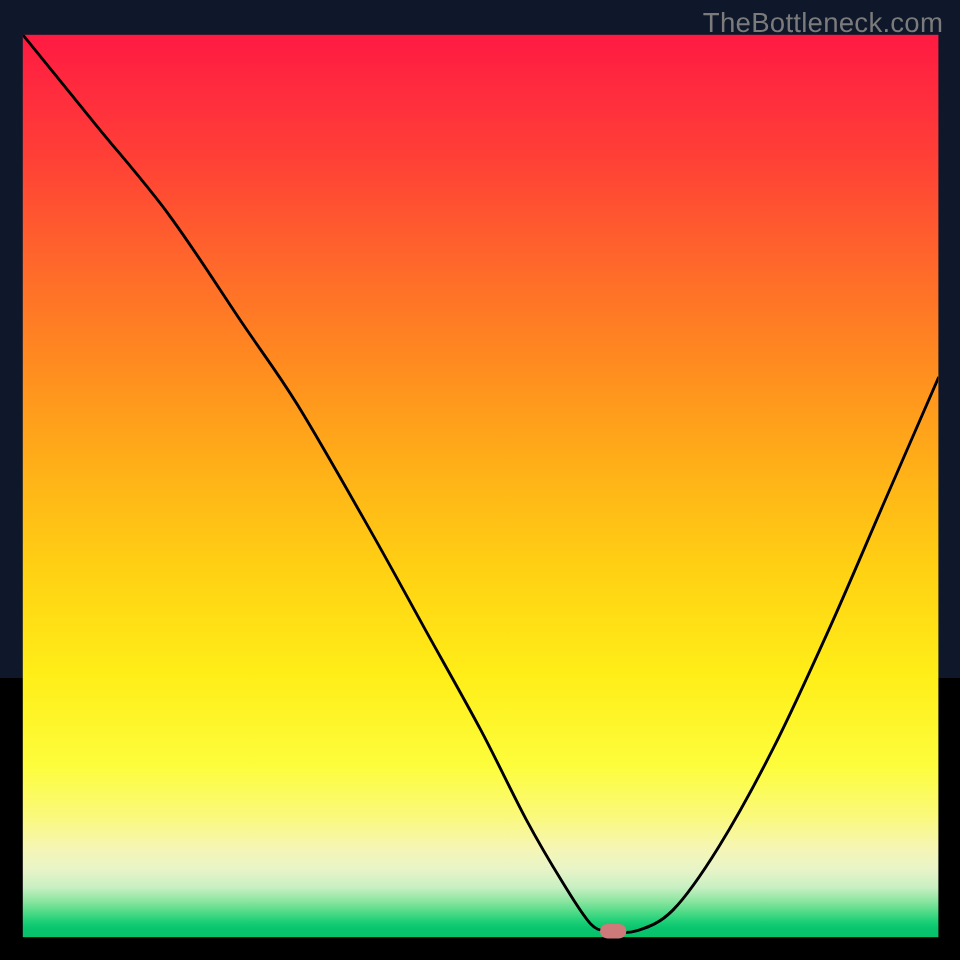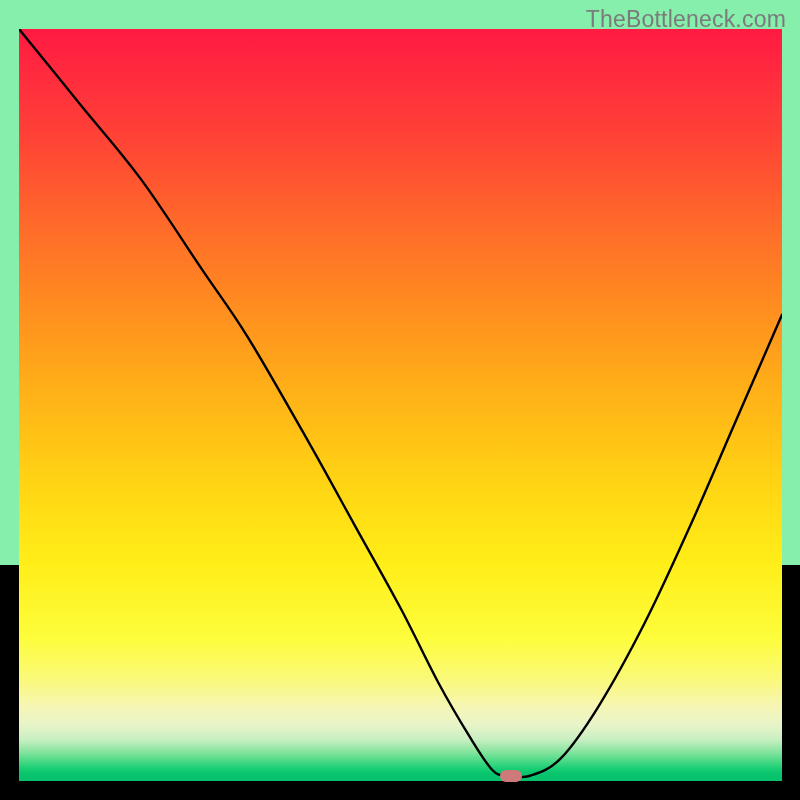--- a/index.html
+++ b/index.html
@@ -8,21 +8,21 @@
     width: 800px;
     height: 800px;
     background: #000;
     overflow: hidden;
     font-family: Arial, Helvetica, sans-serif;
   }
   .stage {
     position: relative;
     width: 800px;
     height: 565px;
-    background: #86efac;
+    background: #0f172a;
   }
   .plot {
     position: absolute;
     left: 19px;
     top: 29px;
     width: 763px;
     height: 752px;
     background: linear-gradient(
       to bottom,
       #ff1a42 0%,

